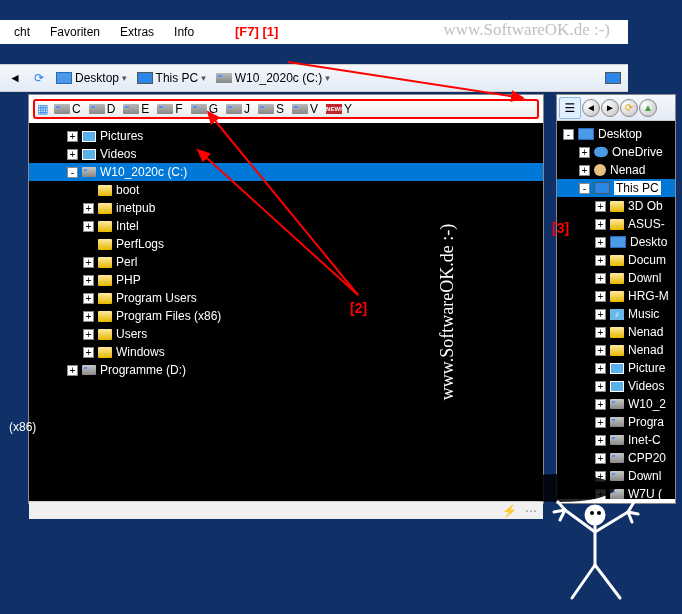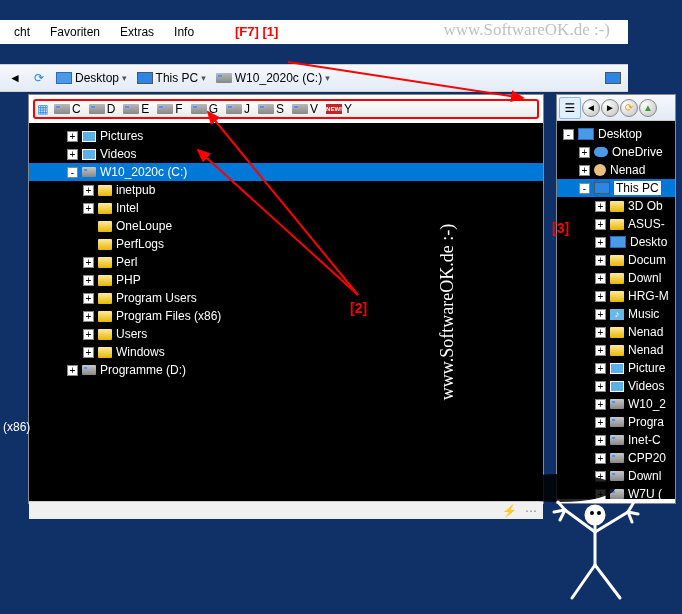--- a/index.html
+++ b/index.html
@@ -33,21 +33,21 @@
 .sel { background: #0078d7; }
 .watermark-side { position: absolute; right: 8px; top: 50%; transform: translateY(-50%) rotate(-90deg); transform-origin: center; color: #fff; font-size: 18px; font-family: 'Comic Sans MS', cursive; white-space: nowrap; pointer-events: none; }
 .footer { height: 18px; background: #f0f0f0; border-top: 1px solid #ccc; display: flex; justify-content: flex-end; align-items: center; padding-right: 6px; gap: 8px; color: #888; }
 .right-area { position: absolute; left: 556px; top: 74px; width: 120px; height: 410px; border: 1px solid #888; background: #fff; }
 .right-tb { height: 26px; background: linear-gradient(#f5f8fd,#e4ebf6); border-bottom: 1px solid #ccc; display: flex; align-items: center; padding: 0 2px; gap: 1px; }
 .right-tree { background: #000; color: #fff; height: 378px; overflow: hidden; padding: 4px 0; position: relative; }
 .annot-2 { position: absolute; left: 350px; top: 280px; color: #ff0000; font-weight: bold; font-size: 14px; pointer-events: none; }
 .annot-3 { position: absolute; left: 552px; top: 200px; color: #ff0000; font-weight: bold; font-size: 14px; pointer-events: none; }
 .arrow-svg { position: absolute; pointer-events: none; }
 .bottom-figure { position: absolute; left: 500px; top: 470px; width: 170px; height: 140px; pointer-events: none; }
-.x86-label { position: absolute; left: 3px; top: 400px; color: #fff; font-size: 12px; }
+.x86-label { position: absolute; left: 9px; top: 400px; color: #fff; font-size: 12px; }
 .round-btn { width: 18px; height: 18px; border-radius: 50%; background: radial-gradient(circle at 30% 30%, #fff, #c0c0c0); border: 1px solid #888; display: flex; align-items: center; justify-content: center; font-size: 10px; cursor: pointer; }
 </style>
 </head>
 <body>
 
 <div class="outer">
   <div class="menubar">
     <span class="item">cht</span>
     <span class="item">Favoriten</span>
     <span class="item">Extras</span>
@@ -138,35 +138,35 @@
           <span>Videos</span>
         </div>
         <div class="node sel">
           <span class="spacer" style="width: 38px; border-left: 1px dotted rgb(85, 85, 85);"></span>
           <span class="expander">-</span>
           <span class="disk-icon"></span>
           <span style="background: rgb(0, 120, 215);">W10_2020c (C:)</span>
         </div>
         <div class="node">
           <span class="spacer" style="width: 54px; border-left: 1px dotted rgb(85, 85, 85);"></span>
+          <span style="width: 15px; display: inline-block;"></span>
+          <span class="folder-icon"></span>
+          <span>boot</span>
+        </div>
+        <div class="node">
+          <span class="spacer" style="width: 54px; border-left: 1px dotted rgb(85, 85, 85);"></span>
           <span class="expander">+</span>
           <span class="folder-icon"></span>
           <span>inetpub</span>
         </div>
         <div class="node">
           <span class="spacer" style="width: 54px; border-left: 1px dotted rgb(85, 85, 85);"></span>
           <span class="expander">+</span>
           <span class="folder-icon"></span>
           <span>Intel</span>
-        </div>
-        <div class="node">
-          <span class="spacer" style="width: 54px; border-left: 1px dotted rgb(85, 85, 85);"></span>
-          <span style="width: 15px; display: inline-block;"></span>
-          <span class="folder-icon"></span>
-          <span>OneLoupe</span>
         </div>
         <div class="node">
           <span class="spacer" style="width: 54px; border-left: 1px dotted rgb(85, 85, 85);"></span>
           <span style="width: 15px; display: inline-block;"></span>
           <span class="folder-icon"></span>
           <span>PerfLogs</span>
         </div>
         <div class="node">
           <span class="spacer" style="width: 54px; border-left: 1px dotted rgb(85, 85, 85);"></span>
           <span class="expander">+</span>

